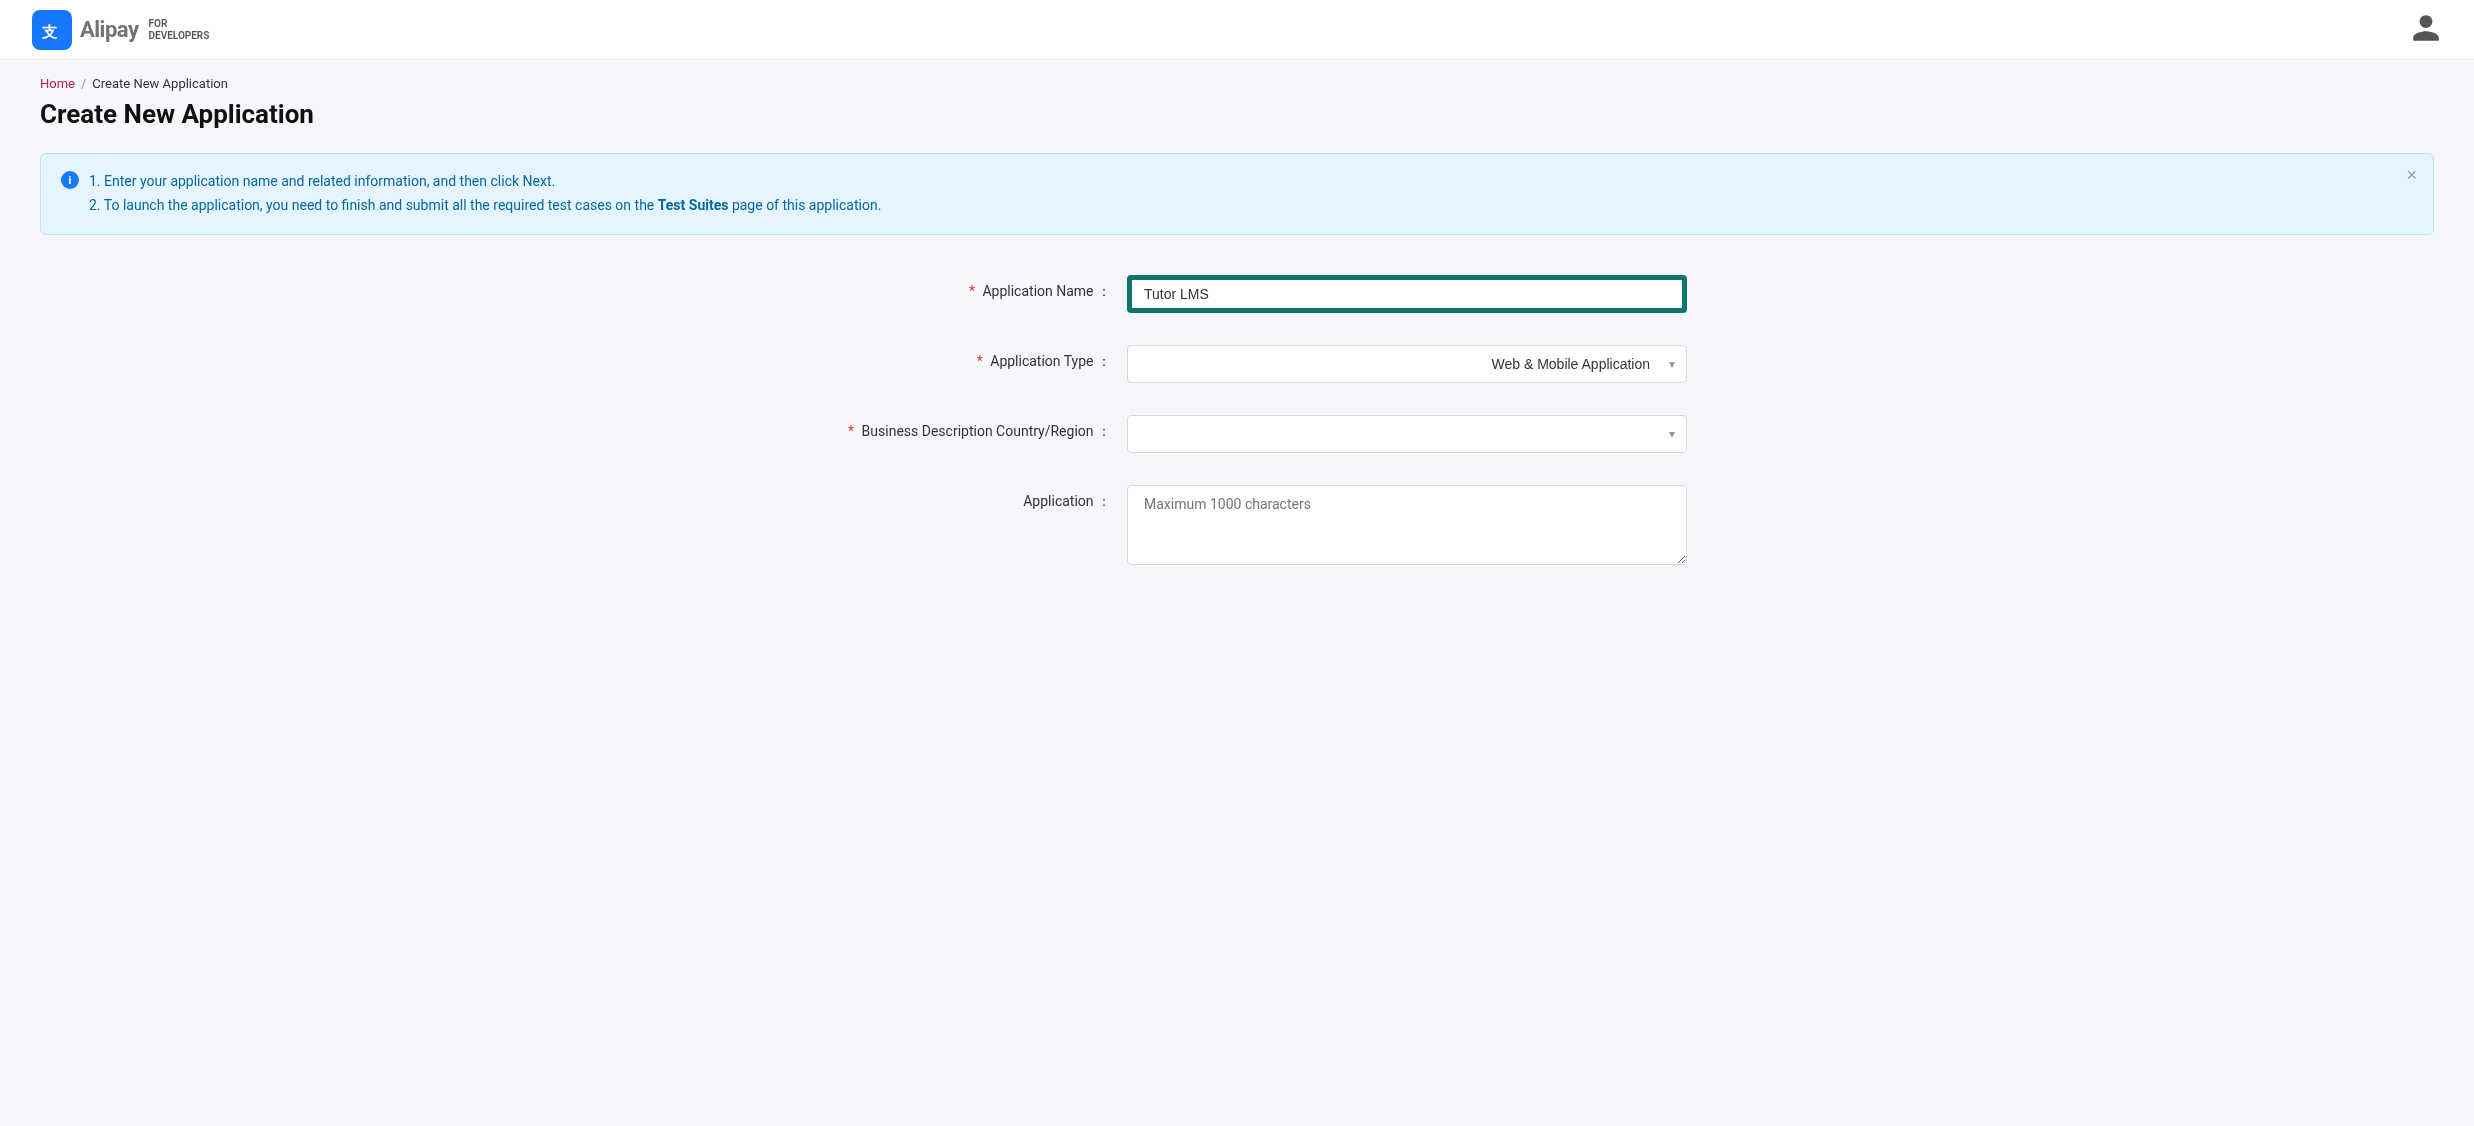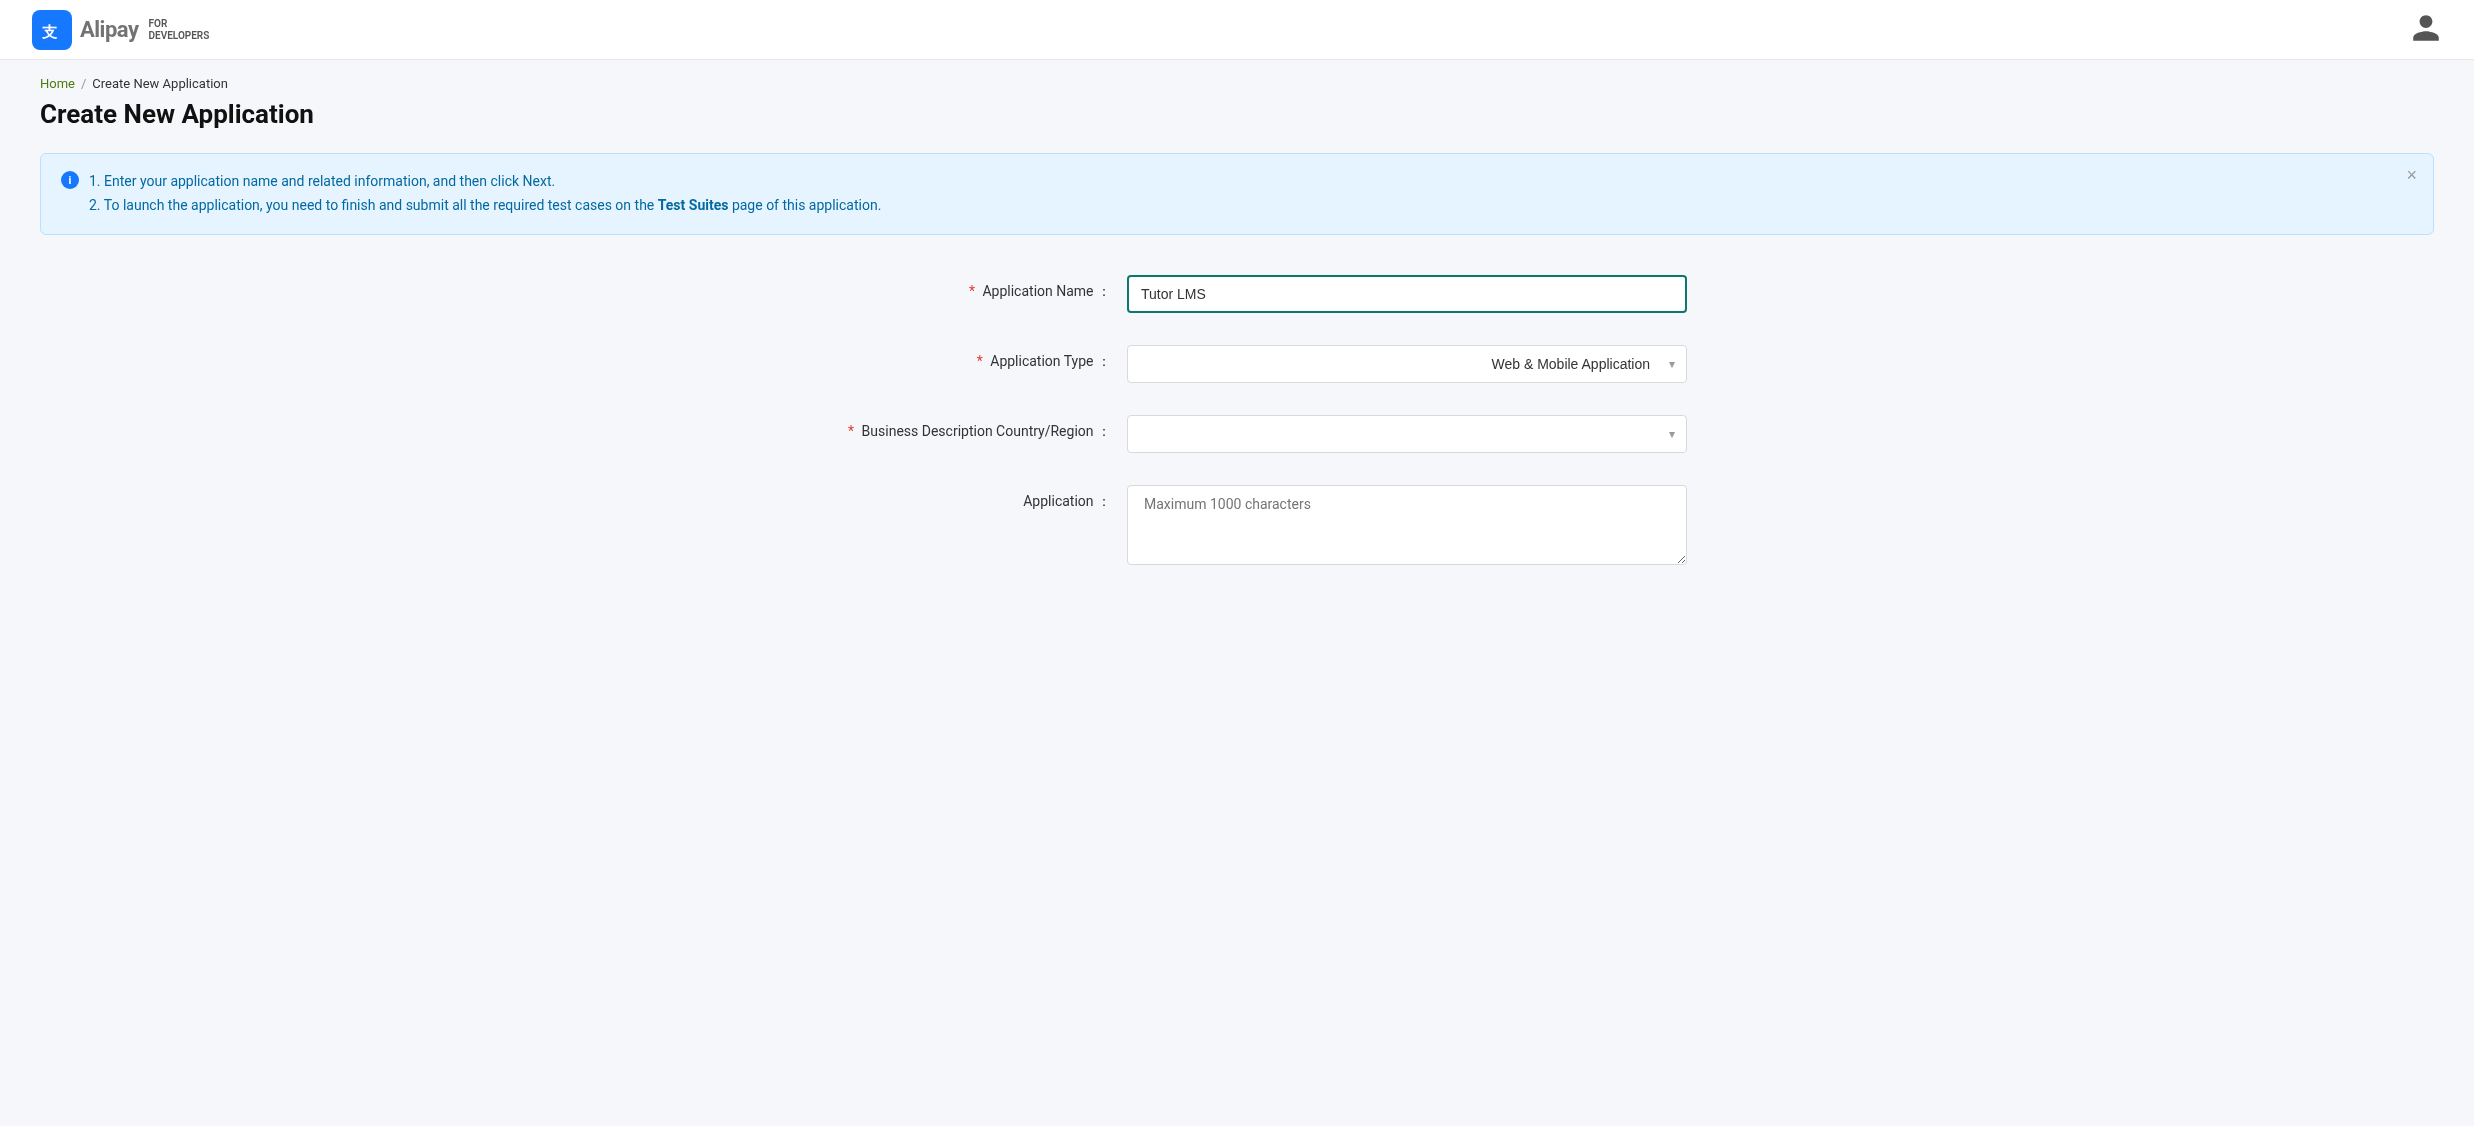--- a/index.html
+++ b/index.html
@@ -73,21 +73,21 @@
     .breadcrumb {
       padding: 16px 40px 8px;
       font-size: 13px;
       color: #666;
       display: flex;
       align-items: center;
       gap: 6px;
     }
 
     .breadcrumb-link {
-      color: #4d7c0f;
+      color: #be185d;
       text-decoration: none;
       cursor: pointer;
       text-align: center;
     }
 
     .breadcrumb-separator {
       color: #999;
     }
 
     .breadcrumb-current {
@@ -186,21 +186,21 @@
       margin-right: 4px;
     }
 
     .form-field {
       flex: 1;
     }
 
     .form-input {
       width: 100%;
       height: 38px;
-      border: 2px solid #0f766e;
+      border: 5px solid #0f766e;
       border-radius: 4px;
       padding: 0 12px;
       font-size: 14px;
       color: #333;
       background: #fff;
       outline: none;
     }
 
     .form-select-wrapper {
       position: relative;

